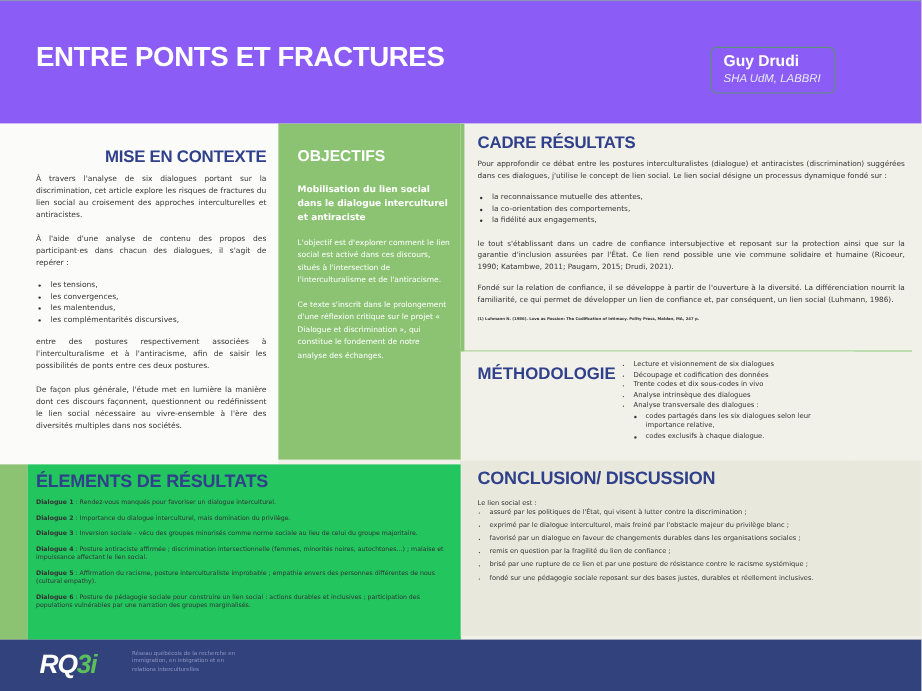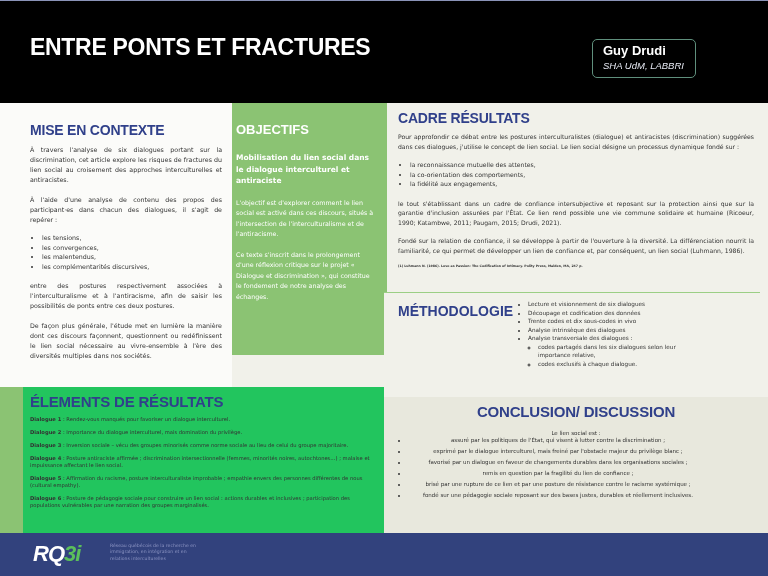--- a/index.html
+++ b/index.html
@@ -1,32 +1,32 @@
 <!DOCTYPE html>
 <html><head>
 <meta charset="utf-8">
 <style>
   * { box-sizing: border-box; margin: 0; padding: 0; }
   html, body { width: 768px; height: 576px; overflow: hidden; background: #f1f1ea; }
   body { position: relative; font-family: "DejaVu Sans", sans-serif; color: #2b2b2b; }
 
-  .header { position: absolute; left: 0; top: 0; width: 768px; height: 103px; background: #000000; border-top: 1px solid #8a93b8; }
+  .header { position: absolute; left: 0; top: 0; width: 768px; height: 103px; background: #8b5cf6; border-top: 1px solid #8a93b8; }
   .title { position: absolute; left: 30px; top: 33px; color: #fff; font-family: "Liberation Sans", sans-serif; font-weight: bold; font-size: 23px; letter-spacing: -0.3px; }
   .subtitle { position: absolute; left: 30px; top: 60px; color: #fff; font-family: "Liberation Sans", sans-serif; font-size: 20px; letter-spacing: -0.2px; }
   .author-box { position: absolute; left: 592px; top: 38px; width: 104px; height: 39px; border: 1px solid #5f8f7c; border-radius: 5px; padding: 3px 0 0 10px; }
   .author-name { color: #fff; font-family: "Liberation Sans", sans-serif; font-weight: bold; font-size: 13px; }
   .author-aff { color: #e6e9f3; font-family: "Liberation Sans", sans-serif; font-style: italic; font-size: 9.5px; margin-top: 2px; }
 
   .ctx { position: absolute; left: 0; top: 103px; width: 232px; height: 284px; background: #fbfbf9; padding: 19px 10px 0 30px; }
   .ctx h2, .res h2, .cadre h2, .concl h2 { color: #30408a; font-family: "Liberation Sans", sans-serif; font-weight: bold; letter-spacing: -0.2px; }
-  .ctx h2 { font-size: 14px; margin-bottom: 7px; }
+  .ctx h2 { font-size: 14px; margin-bottom: 7px; text-align: right; }
   .ctx p { font-size: 6.3px; line-height: 10px; text-align: justify; margin-bottom: 10px; color: #333; }
   .ctx ul { font-size: 6.3px; line-height: 9.5px; margin: -2px 0 10px 12px; color: #333; }
 
-  .obj { position: absolute; left: 232px; top: 103px; width: 152px; height: 252px; background: #8bc373; padding: 19px 8px 0 4px; color: #fff; }
+  .obj { position: absolute; left: 232px; top: 103px; width: 152px; height: 280px; background: #8bc373; padding: 19px 8px 0 16px; color: #fff; }
   .obj h2 { font-family: "Liberation Sans", sans-serif; font-weight: bold; font-size: 13px; margin-bottom: 15px; }
   .obj h3 { font-size: 7.5px; line-height: 11.5px; font-weight: bold; margin-bottom: 11px; }
   .obj p { font-size: 6.3px; line-height: 10.5px; margin-bottom: 10px; }
 
   .cadre { position: absolute; left: 384px; top: 103px; width: 384px; height: 187px; background: #f1f1ea; padding: 7px 14px 0 14px; }
   .cadre h2 { font-size: 14px; margin-bottom: 6px; }
   .cadre p { font-size: 6.1px; line-height: 9.5px; text-align: justify; margin-bottom: 9px; color: #333; }
   .cadre ul { font-size: 6.1px; line-height: 9.5px; margin: 0 0 10px 12px; color: #333; }
   .cadre .foot { font-size: 3.2px; line-height: 4px; font-weight: bold; margin-bottom: 0; color: #333; }
   .sep { position: absolute; left: 384px; top: 292px; width: 376px; height: 1px; background: #9bcf85; }
@@ -36,21 +36,21 @@
   .meth h2 { position: absolute; left: 14px; top: 10px; color: #30408a; font-family: "Liberation Sans", sans-serif; font-weight: bold; font-size: 14px; }
   .meth ul { position: absolute; left: 136px; top: 7px; width: 180px; font-size: 5.7px; line-height: 8.5px; margin-left: 8px; color: #333; }
   .meth ul ul { position: static; list-style: circle; margin-left: 10px; width: auto; }
 
   .res-strip { position: absolute; left: 0; top: 387px; width: 23px; height: 146px; background: #8bc373; }
   .res { position: absolute; left: 23px; top: 387px; width: 361px; height: 146px; background: #22c55e; padding: 6px 12px 0 7px; }
   .res h2 { font-size: 15px; margin-bottom: 6px; }
   .res p { font-size: 5.2px; line-height: 7px; margin-bottom: 6px; color: #333; }
   .res b { font-weight: bold; }
 
-  .concl { position: absolute; left: 384px; top: 397px; width: 384px; height: 146px; background: #e8e8dd; padding: 6px 14px 0 14px; text-align: center; }
+  .concl { position: absolute; left: 384px; top: 384px; width: 384px; height: 146px; background: #e8e8dd; padding: 6px 14px 0 14px; }
   .concl h2 { font-size: 15px; margin-bottom: 10px; }
   .concl .lead { font-size: 5.5px; line-height: 6.5px; color: #333; }
   .concl ul { font-size: 5.5px; line-height: 6.5px; margin-left: 10px; width: 300px; color: #333; }
   .concl li { margin-bottom: 4.5px; }
 
   .footer { position: absolute; left: 0; top: 533px; width: 768px; height: 43px; background: #32427d; }
   .logo { position: absolute; left: 33px; top: 8px; font-family: "Liberation Sans", sans-serif; font-weight: bold; font-style: italic; font-size: 22px; letter-spacing: -1px; }
   .logo .rq { color: #ffffff; }
   .logo .three { color: #5bbf5b; }
   .logo-text { position: absolute; left: 110px; top: 10px; width: 90px; font-size: 4.6px; line-height: 6.3px; color: #8e96c4; }

